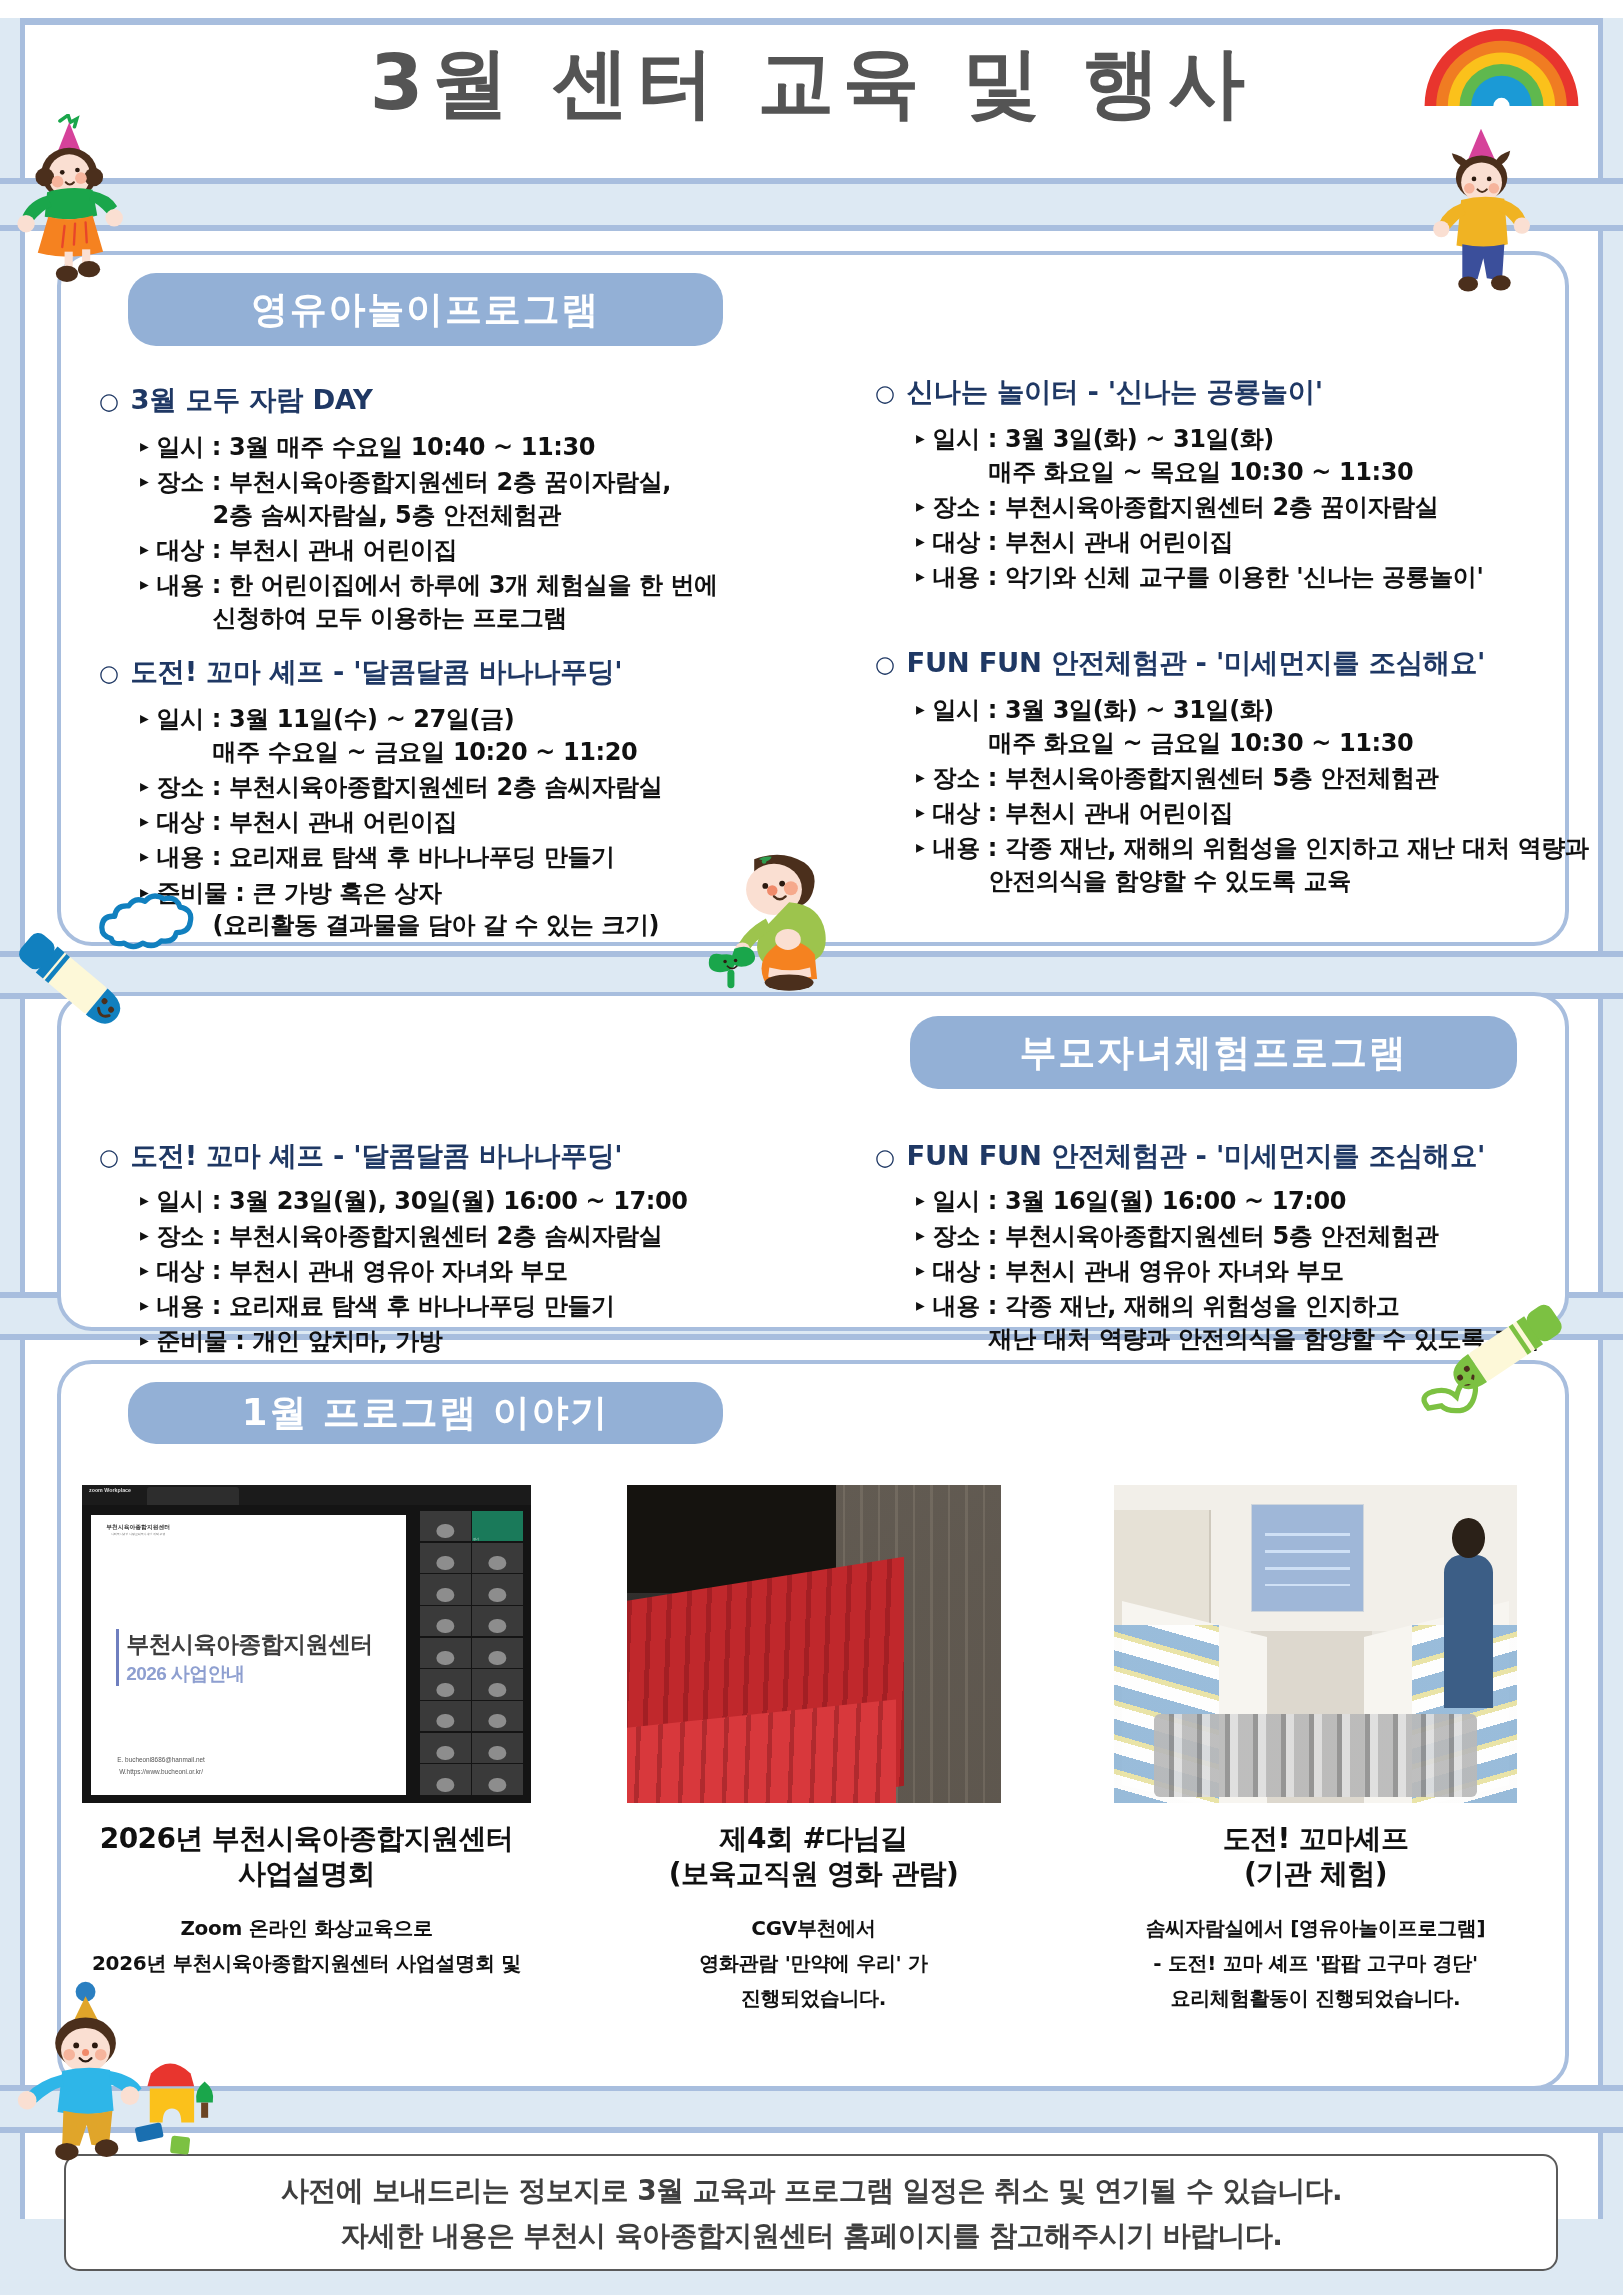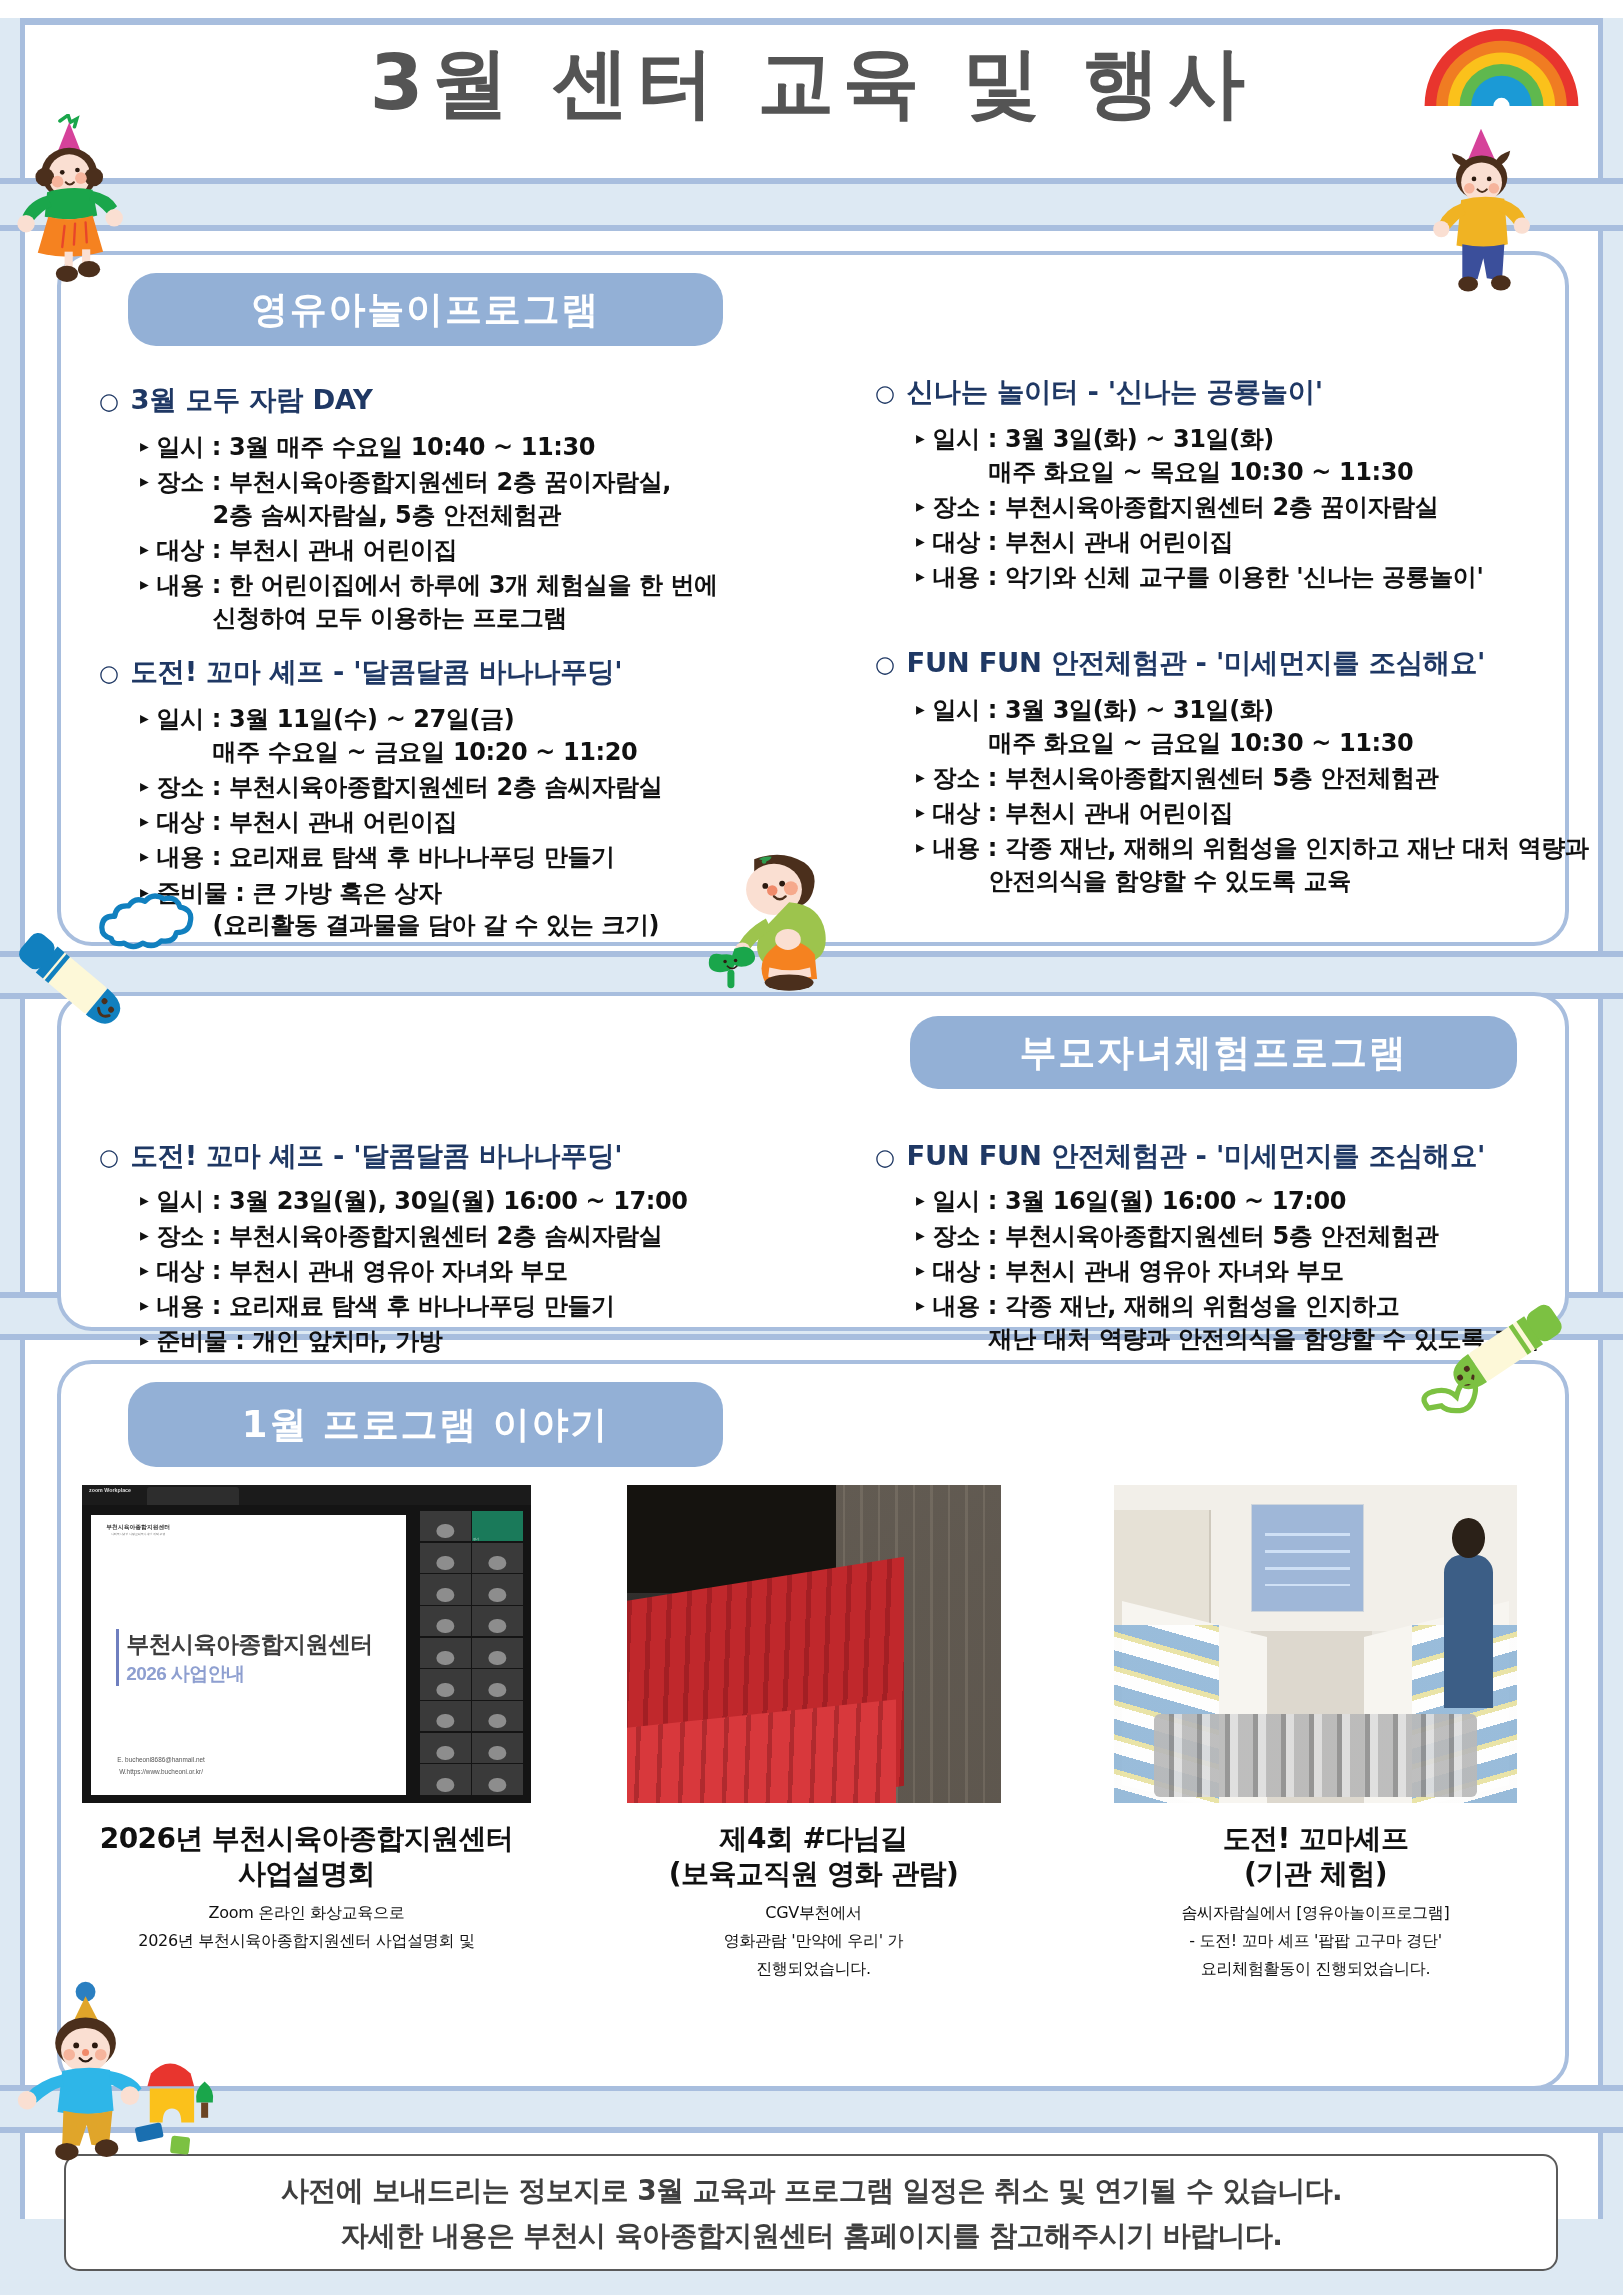--- a/index.html
+++ b/index.html
@@ -71,21 +71,21 @@
     position: absolute;
     background: #93b0d6;
     border-radius: 28px;
     color: #ffffff;
     font-size: 37px; font-weight: 700; letter-spacing: 1.8px;
     display: flex; align-items: center; justify-content: center;
     font-family: "DejaVu Sans", sans-serif;
   }
   #pill-infant { left: 128px;  top: 273px;  width: 595px; height: 73px; }
   #pill-parent { left: 910px; top: 1016px; width: 607px; height: 73px; }
-  #pill-story  { left: 128px;  top: 1382px; width: 595px; height: 85px; text-align: center; }
+  #pill-story  { left: 128px;  top: 1382px; width: 595px; height: 62px; text-align: center; }
 
   
   .prog { position: absolute; width: 753px; }
   .prog-title {
     font-size: 27.4px; font-weight: 700; color: #1f3864;
     white-space: nowrap; letter-spacing: -0.3px;
     font-family: "DejaVu Sans", sans-serif;
     display: flex; align-items: baseline;
   }
   .prog-title .circ {
@@ -127,22 +127,22 @@
   #story-col-2 .photo-frame { width: 374px; margin: 0 auto; }
   #story-col-3 .photo-frame { width: 403px; margin: 0 auto; }
 
   .photo-cap {
     margin-top: 17.5px;
     font-size: 28px; font-weight: 700; color: #111; line-height: 1.25;
     letter-spacing: -0.6px;
     font-family: "DejaVu Sans", sans-serif;
   }
   .photo-desc {
-    margin-top: 8px;
-    font-size: 16px; font-weight: 400; color: #111; line-height: 1.75;
+    margin-top: 20px;
+    font-size: 20px; font-weight: 700; color: #111; line-height: 1.75;
     letter-spacing: -0.3px;
     font-family: "DejaVu Sans", sans-serif;
   }
 
   
   .zoomwin { position:absolute; inset:0; background:#141414; }
   .zoom-bar { position:absolute; left:0; top:0; right:0; height:20px; background:#1b1b1b; }
   .zoom-tab { position:absolute; left:65px; top:1.8px; width:92px; height:18px; background:#2d2d2d; border-radius:2.9px 2.9px 0 0; }
   .zoom-logo { position:absolute; left:7px; top:2.9px; color:#ddd; font-size:5.3px; line-height:1.1; font-weight:700; }
   .slide {

